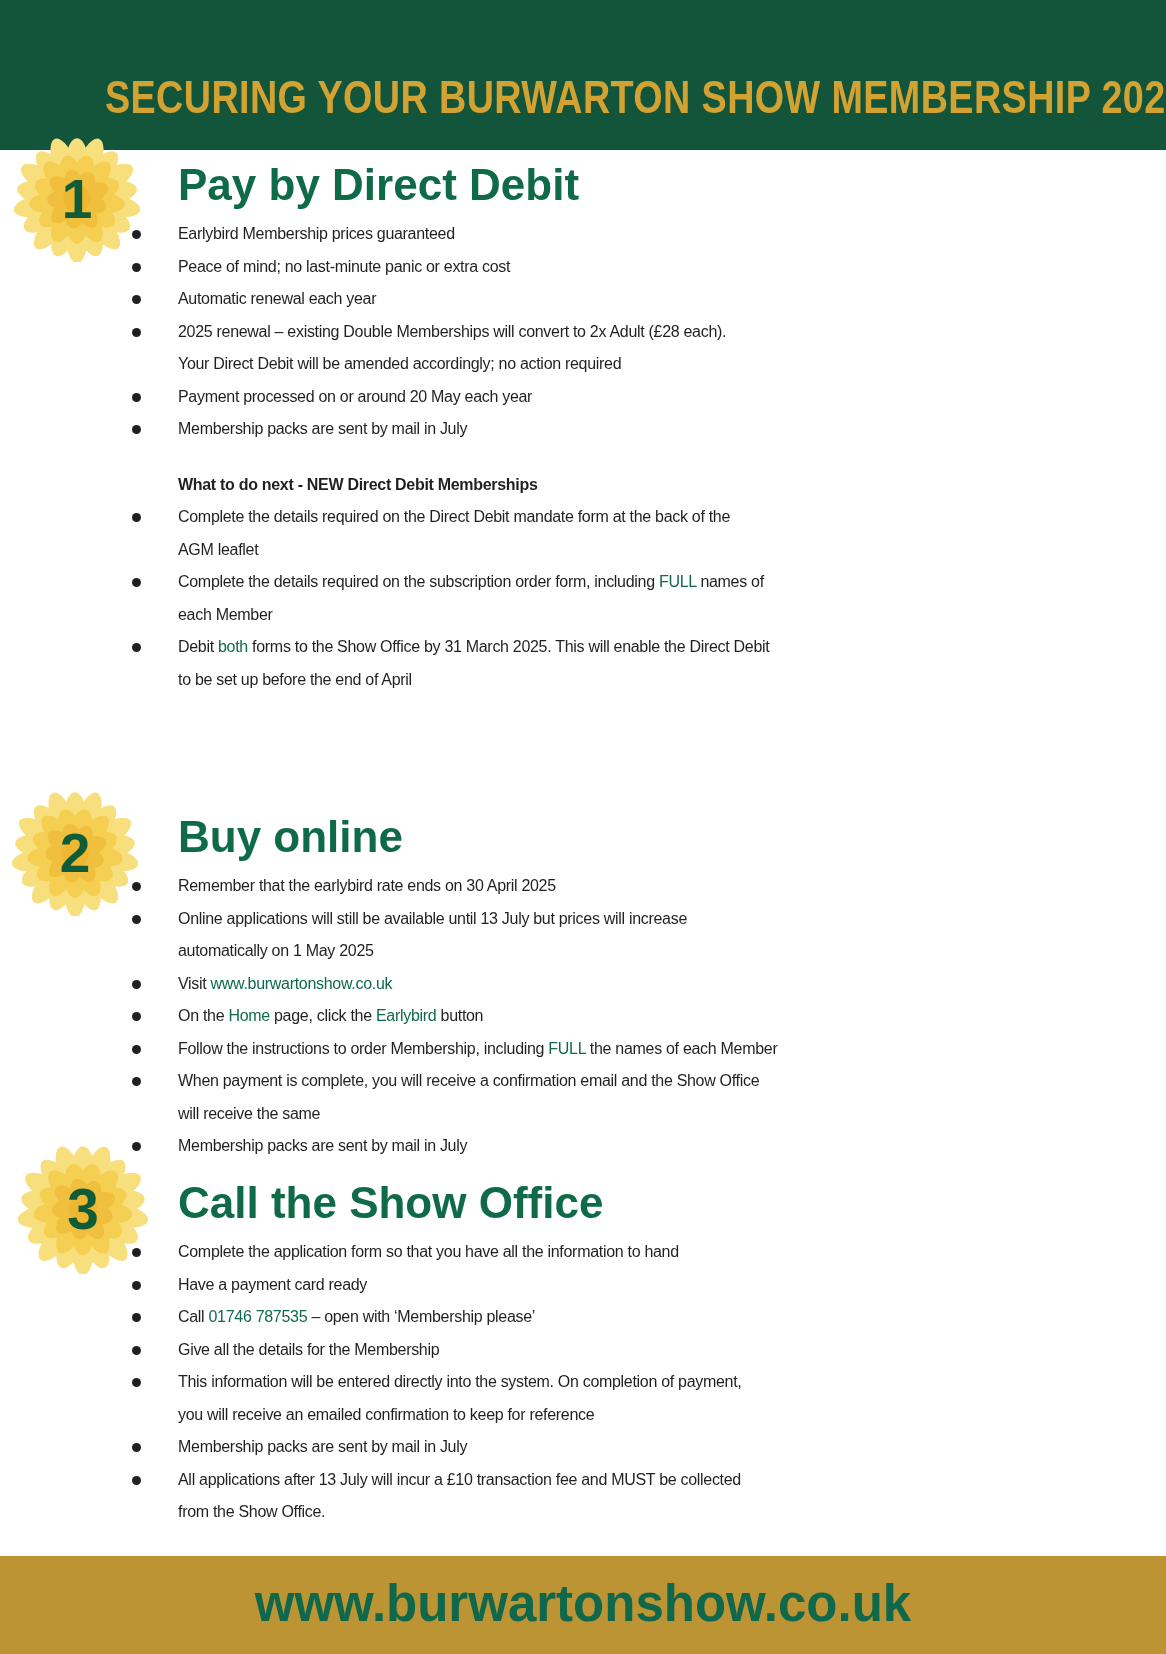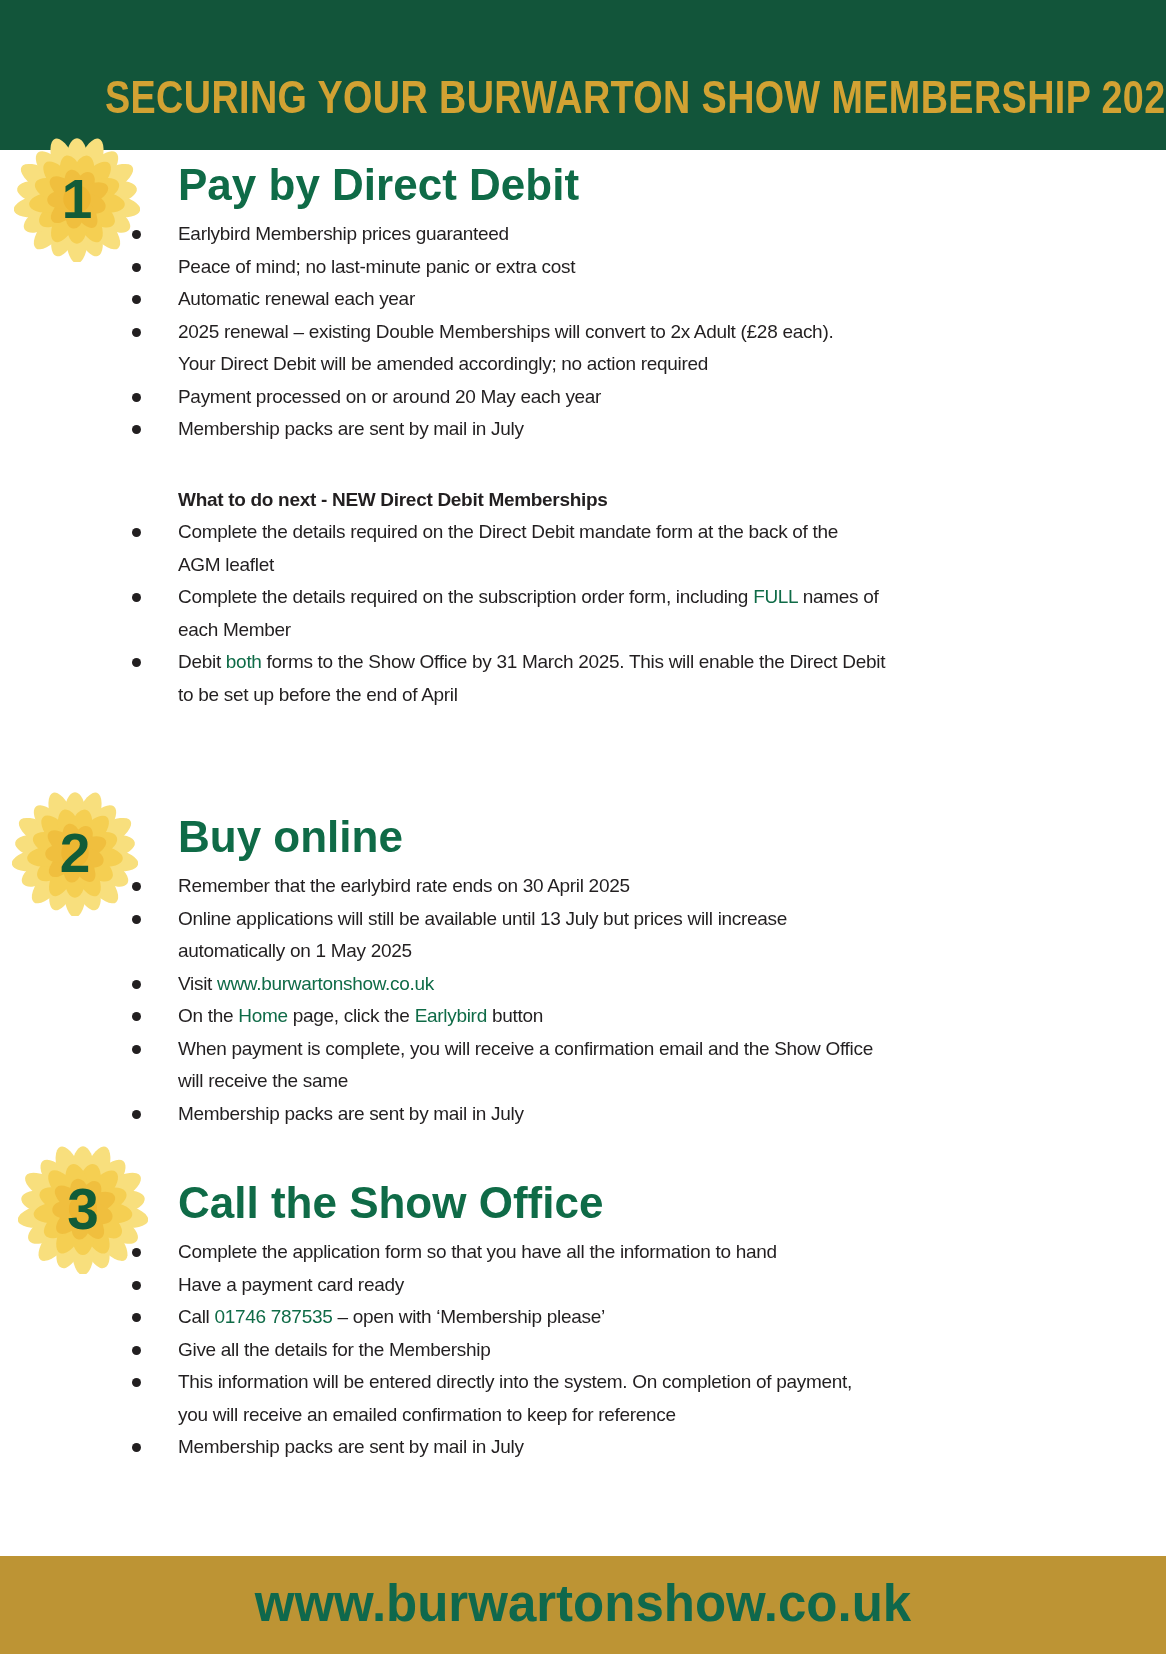--- a/index.html
+++ b/index.html
@@ -23,28 +23,28 @@
     text-align:center;font-size:51px;font-weight:700;line-height:96px;letter-spacing:0px;
     color:var(--footer-text,#0f684c);
   }
   
   .sec{position:absolute;left:178px;width:900px;}
   #sec-1{top:166px;} #sec-2{top:818px;} #sec-3{top:1184px;}
   .sec h2{
     margin:0 0 14px 0;font-size:44px;line-height:38px;font-weight:700;
     color:var(--accent-green,#0f6b47);letter-spacing:0px;
   }
-  .items{font-size:19px;line-height:32.5px;letter-spacing:-0.3px;}
+  .items{font-size:16px;line-height:32.5px;letter-spacing:-0.3px;}
   .item{position:relative;}
   .item .dot{
     position:absolute;left:-46px;top:12px;width:9px;height:9px;border-radius:50%;
     background:var(--body-text,#221f20);
   }
   .item .txt{white-space:pre-wrap;}
-  .item.subheading{margin-top:38px;font-weight:700;}
+  .item.subheading{margin-top:23px;font-weight:700;}
   .txt .bold{font-weight:700;}
   .txt .accent{font-weight:400;color:var(--accent-green,#0f6b47);}
   
   .flower-wrap{position:absolute;}
   #sec-1 .flower-wrap{left:-164px;top:-30px;width:126px;height:126px;}
   #sec-2 .flower-wrap{left:-166px;top:-28px;width:126px;height:126px;}
   #sec-3 .flower-wrap{left:-160px;top:-40px;width:130px;height:130px;}
   .flower-wrap svg{width:100%;height:100%;display:block;}
   .flower-num{
     font-family:"Liberation Sans","DejaVu Sans",sans-serif;
@@ -178,20 +178,21 @@
           <text class="flower-num" x="0" y="17" text-anchor="middle">2</text>
         </svg>
       </div>
     <h2>Buy online</h2>
     <div class="items">
         <div class="item bullet"><span class="dot"></span><span class="txt"><span>Remember that the earlybird rate ends on 30 April 2025</span></span></div>
         <div class="item bullet"><span class="dot"></span><span class="txt"><span>Online applications will still be available until 13 July but prices will increase
 automatically on 1 May 2025</span></span></div>
         <div class="item bullet"><span class="dot"></span><span class="txt"><span>Visit </span><span class="accent">www.burwartonshow.co.uk</span></span></div>
         <div class="item bullet"><span class="dot"></span><span class="txt"><span>On the </span><span class="accent">Home</span><span> page, click the </span><span class="accent">Earlybird</span><span> button</span></span></div>
+        <div class="item bullet"><span class="dot"></span><span class="txt"><span>Follow the instructions to order Membership, including </span><span class="accent">FULL</span><span> the names of each Member</span></span></div>
         <div class="item bullet"><span class="dot"></span><span class="txt"><span>When payment is complete, you will receive a confirmation email and the Show Office
 will receive the same</span></span></div>
         <div class="item bullet"><span class="dot"></span><span class="txt"><span>Membership packs are sent by mail in July</span></span></div>
       </div>
   </section>
 
   <section class="sec" id="sec-3">
     <div class="flower-wrap">
         <svg viewBox="-55 -55 110 110">
           <g>
@@ -242,20 +243,22 @@
       </div>
     <h2>Call the Show Office</h2>
     <div class="items">
         <div class="item bullet"><span class="dot"></span><span class="txt"><span>Complete the application form so that you have all the information to hand</span></span></div>
         <div class="item bullet"><span class="dot"></span><span class="txt"><span>Have a payment card ready</span></span></div>
         <div class="item bullet"><span class="dot"></span><span class="txt"><span>Call </span><span class="accent">01746 787535</span><span> – open with ‘Membership please’</span></span></div>
         <div class="item bullet"><span class="dot"></span><span class="txt"><span>Give all the details for the Membership</span></span></div>
         <div class="item bullet"><span class="dot"></span><span class="txt"><span>This information will be entered directly into the system. On completion of payment,
 you will receive an emailed confirmation to keep for reference</span></span></div>
         <div class="item bullet"><span class="dot"></span><span class="txt"><span>Membership packs are sent by mail in July</span></span></div>
+        <div class="item bullet"><span class="dot"></span><span class="txt"><span>All applications after 13 July will incur a £10 transaction fee and MUST be collected
+from the Show Office.</span></span></div>
       </div>
   </section>
 
   <div class="footer">
     <div class="url">www.burwartonshow.co.uk</div>
   </div>
 
 </div>
 
 </body></html>

